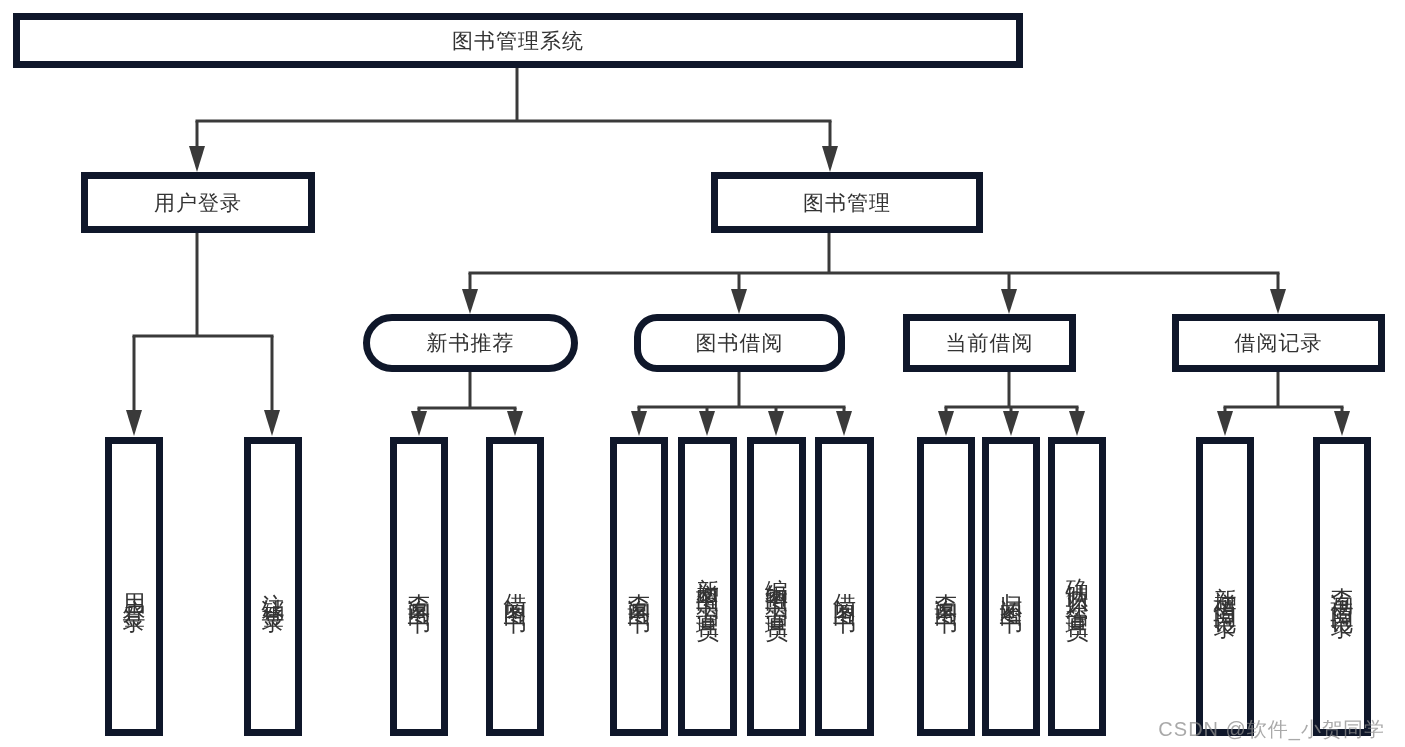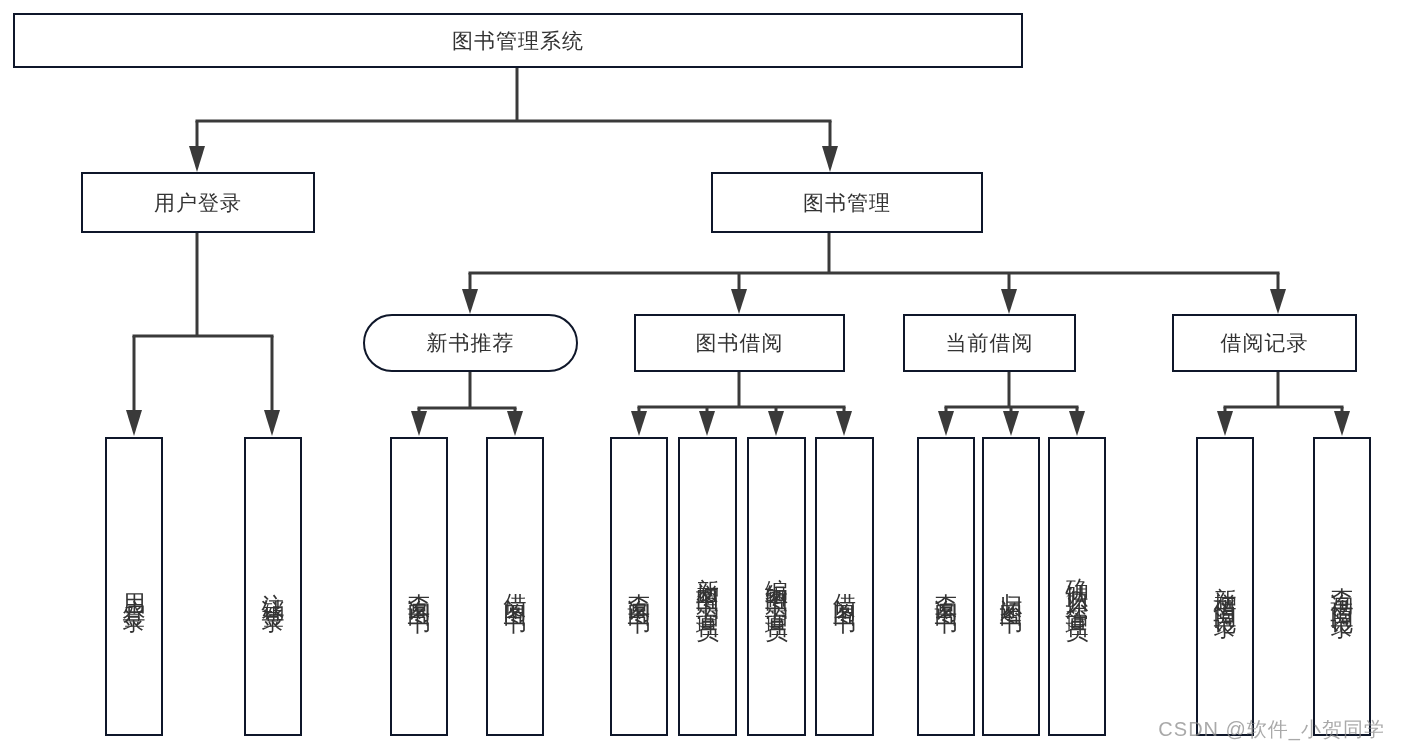--- a/index.html
+++ b/index.html
@@ -6,21 +6,21 @@
   #stage{
     position:relative;
     width:1405px;height:747px;
     background:#ffffff;
     font-family:"Liberation Sans", sans-serif;
     overflow:hidden;
   }
   #connectors{position:absolute;left:0;top:0;width:1405px;height:747px;}
   .box{
     position:absolute;
-    border:2px solid #0f172a;
+    border:7px solid #0f172a;
     background:#ffffff;
     box-sizing:border-box;
     display:flex;
     align-items:center;
     justify-content:center;
     color:#333333;
   }
   .hbox{font-size:21px;letter-spacing:1px;}
   .vbox{width:58px;top:437px;height:299px;}
   .vbox .vtext{
@@ -118,27 +118,27 @@
   <div class="box hbox" style="left:81px;top:172px;width:234px;height:61px;">
     <span>用户登录</span>
   </div>
   <div class="box hbox" style="left:711px;top:172px;width:272px;height:61px;">
     <span>图书管理</span>
   </div>
 
   <div class="box hbox" style="left:363px;top:314px;width:215px;height:58px;border-radius:29px;">
     <span>新书推荐</span>
   </div>
-  <div class="box hbox" style="left:634px;top:314px;width:211px;height:58px;">
+  <div class="box hbox" style="left:634px;top:314px;width:211px;height:58px;border-radius:23px;">
     <span>图书借阅</span>
   </div>
   <div class="box hbox" style="left:903px;top:314px;width:173px;height:58px;">
     <span>当前借阅</span>
   </div>
-  <div class="box hbox" style="left:1172px;top:314px;width:185px;height:58px;">
+  <div class="box hbox" style="left:1172px;top:314px;width:213px;height:58px;">
     <span>借阅记录</span>
   </div>
 
   <div class="box vbox" style="left:105px;">
     <span class="vtext">用户登录</span>
   </div>
   <div class="box vbox" style="left:244px;">
     <span class="vtext">注销登录</span>
   </div>
 

